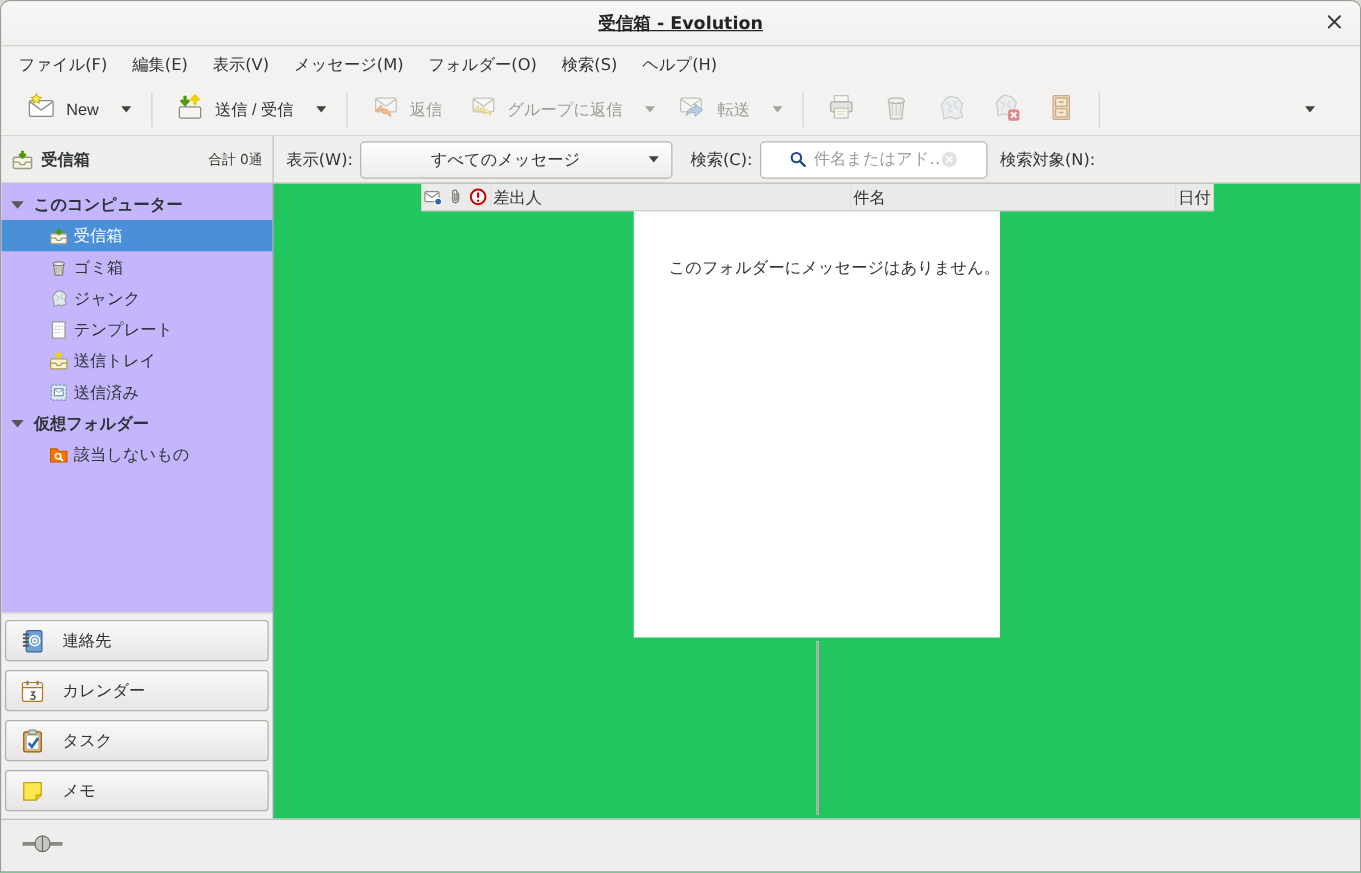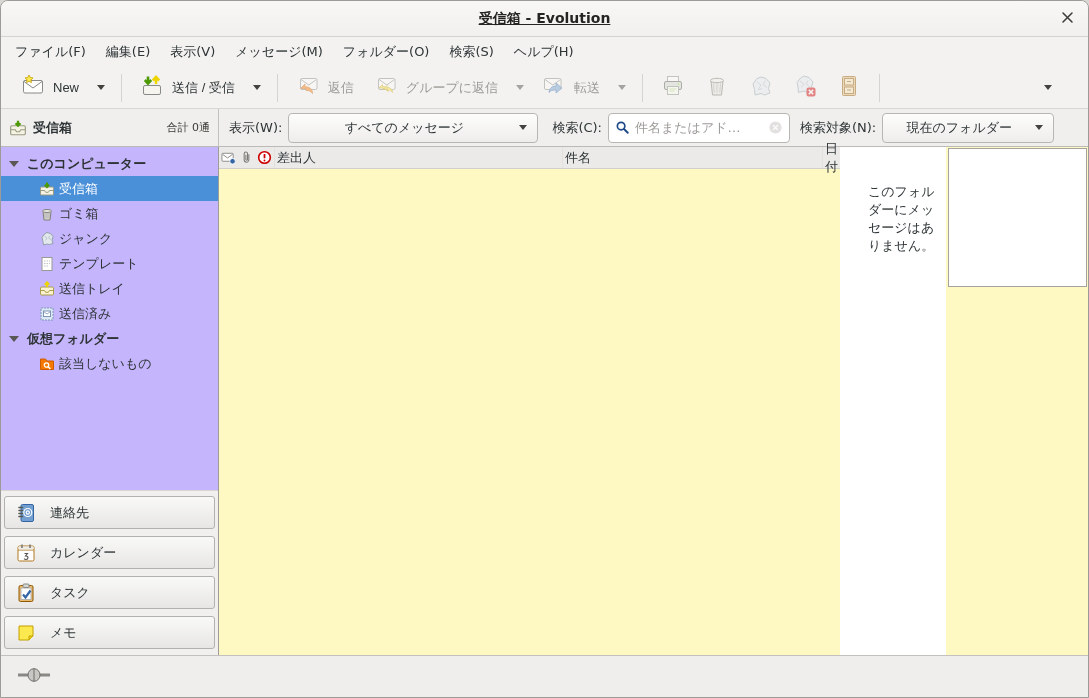--- a/index.html
+++ b/index.html
@@ -48,21 +48,21 @@
   .fb-total { margin-left:auto; font-size:11px; color:#3c3a37; }
   .fb-label { margin-left:10px; color:#2e3436; white-space:nowrap; }
   .combo { display:flex; align-items:center; height:30px; margin-left:6px; padding:0 10px;
     border:1px solid #b8b6b3; border-radius:4px; background:linear-gradient(#fdfdfc,#efedeb);
     cursor:pointer; font-size:13px; color:#2e3436; }
   .combo .cval { flex:1; text-align:center; white-space:nowrap; }
   .combo .arr { margin-left:10px; }
   .combo.show-combo { width:250px; }
   .combo.scope-combo { width:172px; margin-right:8px; }
   .searchbox { display:flex; align-items:center; width:182px; height:30px; margin-left:6px;
-    border:1px solid #b8b6b3; border-radius:4px; background:#fff; padding:0 6px; }
+    border:1px solid #b8b6b3; border-radius:4px; background:#fff; padding:0 22px; }
   .searchbox input { border:none; outline:none; flex:1; min-width:0; font-size:13px;
     font-family:inherit; color:#2e3436; background:transparent; margin-left:5px; }
   .searchbox input::placeholder { color:#9d9b98; }
 
   
   .main { flex:1; display:flex; min-height:0; }
   .sidebar { width:218px; flex:0 0 218px; border-right:1px solid #9e9c99; display:flex; flex-direction:column; background:#c4b5fd; }
   .tree { flex:1; padding-top:4px; overflow:hidden; }
   .row { height:25px; display:flex; align-items:center; cursor:pointer; }
   .row.group { padding-left:8px; font-weight:bold; }
@@ -71,21 +71,21 @@
   .exp { width:0; height:0; border-left:5px solid transparent; border-right:5px solid transparent;
     border-top:6px solid #5a5856; margin-right:8px; }
   .row.sel { background:var(--accent,#4a90d9); color:var(--accent-text,#fff); }
   .switcher { flex:0 0 auto; background:#f1f0ee; border-top:1px solid #d8d6d3; padding:5px 3px 6px 3px;
     display:flex; flex-direction:column; gap:7px; }
   .switch-btn { height:33px; display:flex; align-items:center; border:1px solid #b3b1ae; border-radius:3px;
     background:linear-gradient(#f9f9f8,#e7e6e4); cursor:pointer; font-size:13px; color:#2e3436; padding:0 10px; }
   .switch-btn.active { background:linear-gradient(#e3e1de,#d9d7d4); }
   .switch-btn .sicon { width:22px; height:22px; margin-right:13px; display:flex; }
 
-  .content { flex:1; display:flex; min-width:0; background:#fef9c3; }
+  .content { flex:1; display:flex; flex-direction:column; min-width:0; background:#22c55e;align-items:center; }
   .list-header { height:22px; flex:0 0 22px; background:#ebeae8; border-bottom:1px solid #d2d0cd;
     display:flex; align-items:center; font-size:13px; color:#2e3436; }
   .hicons { width:56px; flex:0 0 56px; display:flex; align-items:center; gap:3px; padding-left:4px; }
   .hicons span { display:flex; }
   .hcol { padding:0 2px; border-right:1px solid #e3e1de; height:100%; display:flex; align-items:center; cursor:pointer; }
   .hfrom { width:288px; flex:0 0 288px; }
   .hsubject { width:260px; flex:0 0 260px; }
   .hdate { flex:1; border-right:none; }
   .list-pane { flex:1; background:#fff; min-height:0; }
   .empty-text { padding:36px 0 0 28px; color:#2e3436; font-size:13px; }
@@ -284,24 +284,20 @@
       </span>
       <input type="text" placeholder="件名またはアド…" style="">
       <span style="display:flex;">
         <svg width="15" height="15" viewBox="0 0 16 16" opacity=".4">
             <circle cx="8" cy="8" r="6.5" fill="#b7b5b1"></circle>
             <path d="M5.5 5.5l5 5M10.5 5.5l-5 5" stroke="#fff" stroke-width="1.4"></path>
           </svg>
       </span>
     </div>
     <span class="fb-label">検索対象(N):</span>
-    <button class="combo scope-combo">
-      <span class="cval">現在のフォルダー</span>
-      <span class="arr"></span>
-    </button>
   </div>
 
   <div class="main">
 
     <div class="sidebar">
       <div class="tree">
 
         <div class="row group">
           <span class="exp"></span>
           <span>このコンピューター</span>

